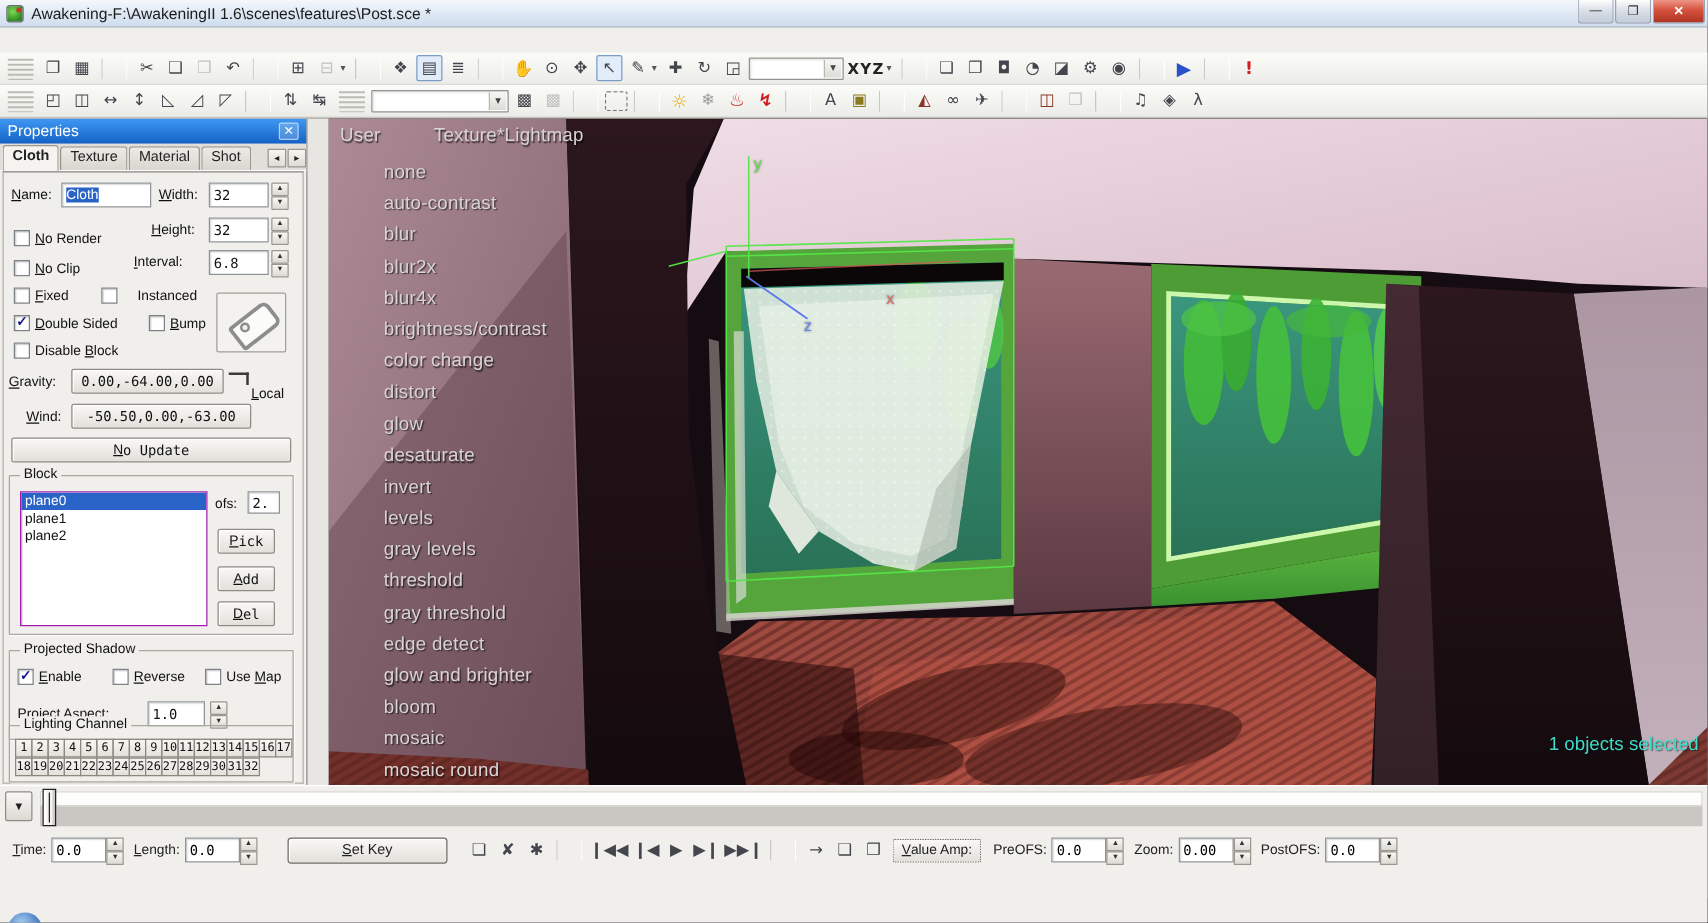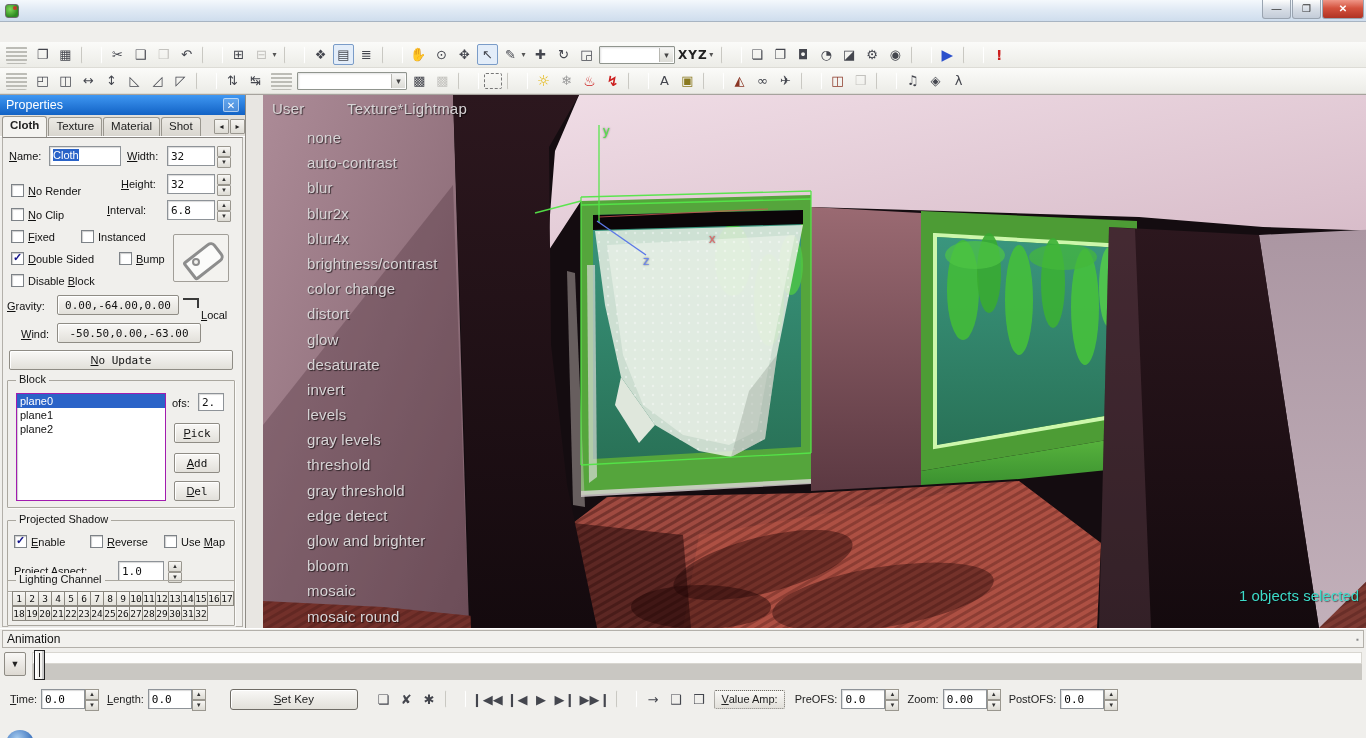--- a/index.html
+++ b/index.html
@@ -145,20 +145,21 @@
   #orb{position:absolute;left:6px;top:730px;width:28px;height:28px;border-radius:50%;
     background:radial-gradient(circle at 40% 30%,#9ec8f0,#2a66b8 60%,#123a78);opacity:.9;}
 </style>
 </head>
 <body>
 
 <div id="app">
 
   <div id="titlebar">
     <div id="appicon"></div>
+    <span id="wtitle">Awakening-F:\AwakeningII 1.6\scenes\features\Post.sce *</span>
     <div id="wbtns">
       <div class="wbtn">—</div>
       <div class="wbtn">❐</div>
       <div class="wbtn close">✕</div>
     </div>
   </div>
 
 
   <div id="tb1" class="tbrow">
 
@@ -294,21 +295,21 @@
         <input class="pinput" style="left: 164px; top: 62px; width: 48px;" value="6.8">
         <span class="spin" style="left:214px;top:62px;">
             <i>▲</i>
             <i>▼</i>
           </span>
 
         <span class="cb" style="left:8px;top:92px;">
             <span class="box"></span>
             <span><u>F</u>ixed</span>
           </span>
-        <span class="cb" style="left:78px;top:92px;">
+        <span class="cb" style="left:78px;top:92px;gap:12px;">
             <span class="box"></span>
             <span>Instanced</span>
           </span>
 
         <span class="cb checked" style="left:8px;top:114px;">
             <span class="box"></span>
             <span><u>D</u>ouble Sided</span>
           </span>
         <span class="cb" style="left:116px;top:114px;">
             <span class="box"></span>
@@ -545,24 +546,20 @@
           <div class="flt">mosaic round</div>
         </div>
       <span id="selcount">1 objects selected</span>
       <span class="axis" id="axis-y">y</span>
       <span class="axis" id="axis-z">z</span>
       <span class="axis" id="axis-x">x</span>
     </div>
   </div>
 
   <div id="anim">
-    <div id="anim-title">
-      <span>Animation</span>
-      <span id="anim-pin">▪</span>
-    </div>
     <div id="anim-slider">
       <div id="anim-dd">▼</div>
       <div id="track">
         <div class="t1"></div>
           <div class="t2"></div>
         <div id="thumb"></div>
       </div>
     </div>
     <div id="anim-ctrl">
       <span class="plabel2"><u>T</u>ime:</span>

